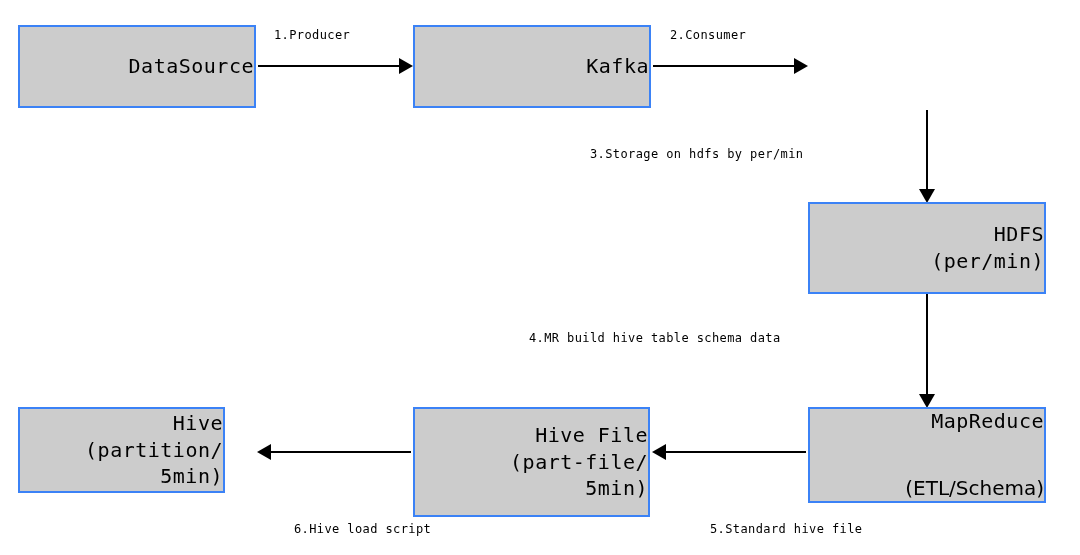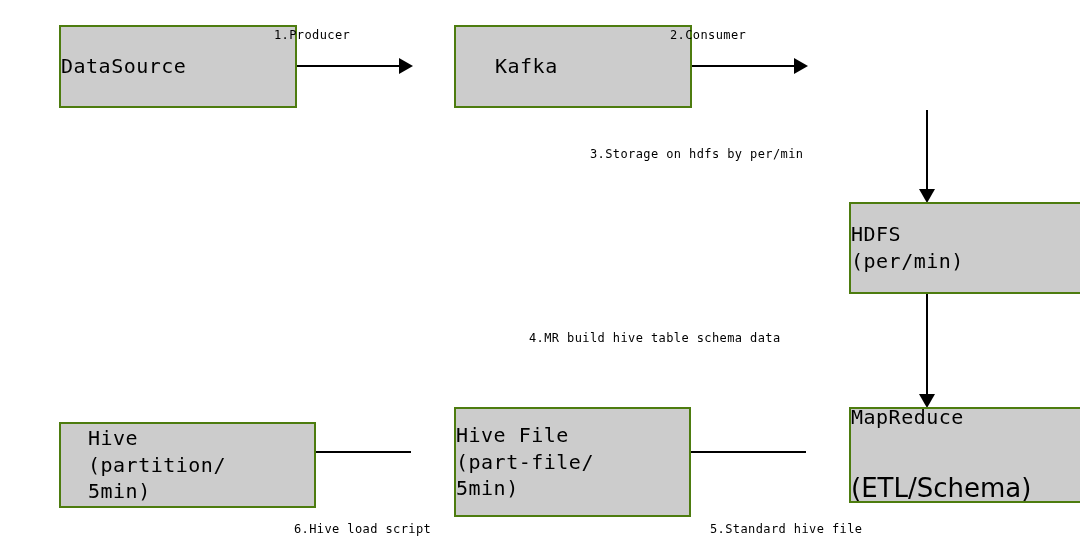--- a/index.html
+++ b/index.html
@@ -15,41 +15,40 @@
     background: #ffffff;
     overflow: hidden;
     font-family: "DejaVu Sans Mono", "Liberation Mono", monospace;
   }
 
   
   .node {
     position: absolute;
     box-sizing: border-box;
     background: #cccccc;
-    border: 2px solid #4d7c0f;
+    border: 2px solid #3b82f6;
     display: flex;
     flex-direction: column;
-    align-items: flex-start;
+    align-items: flex-end;
     justify-content: center;
     font-family: "DejaVu Sans Mono", "Liberation Mono", monospace;
     font-size: 20px;
     line-height: 1.34;
     color: #000000;
     letter-spacing: 0.5px;
     white-space: pre;
     text-align: center;
-    margin-left: 41px;
   }
   .node .nline { display: block; }
 
   
   .node.sans-sub .nline.sub {
     font-family: "DejaVu Sans", "Liberation Sans", sans-serif;
     letter-spacing: 0px;
-    font-size: 26px;
+    font-size: 20px;
   }
 
   
   .edge-label {
     position: absolute;
     font-family: "DejaVu Sans Mono", "Liberation Mono", monospace;
     font-size: 12px;
     line-height: 1;
     color: #000000;
     letter-spacing: 0.4px;
@@ -124,21 +123,21 @@
     <span class="nline">MapReduce</span>
     <span class="nline sub">(ETL/Schema)</span>
   </div>
 
   <div class="node" id="node-hivefile" style="left:413px; top:407px; width:237px; height:110px;">
     <span class="nline">Hive File</span>
     <span class="nline">(part-file/</span>
     <span class="nline">5min)</span>
   </div>
 
-  <div class="node" id="node-hive" style="left:18px; top:422px; width:257px; height:86px;padding-left:27px;">
+  <div class="node" id="node-hive" style="left:18px; top:407px; width:207px; height:86px;padding-left:27px;">
     <span class="nline">Hive</span>
     <span class="nline">(partition/</span>
     <span class="nline">5min)</span>
   </div>
 
   <div class="edge-label" style="left:274px; top:29px;">1.Producer</div>
 
   <div class="edge-label" style="left:670px; top:29px;">2.Consumer</div>
 
   <div class="edge-label" style="left:590px; top:148px;">3.Storage on hdfs by per/min</div>

